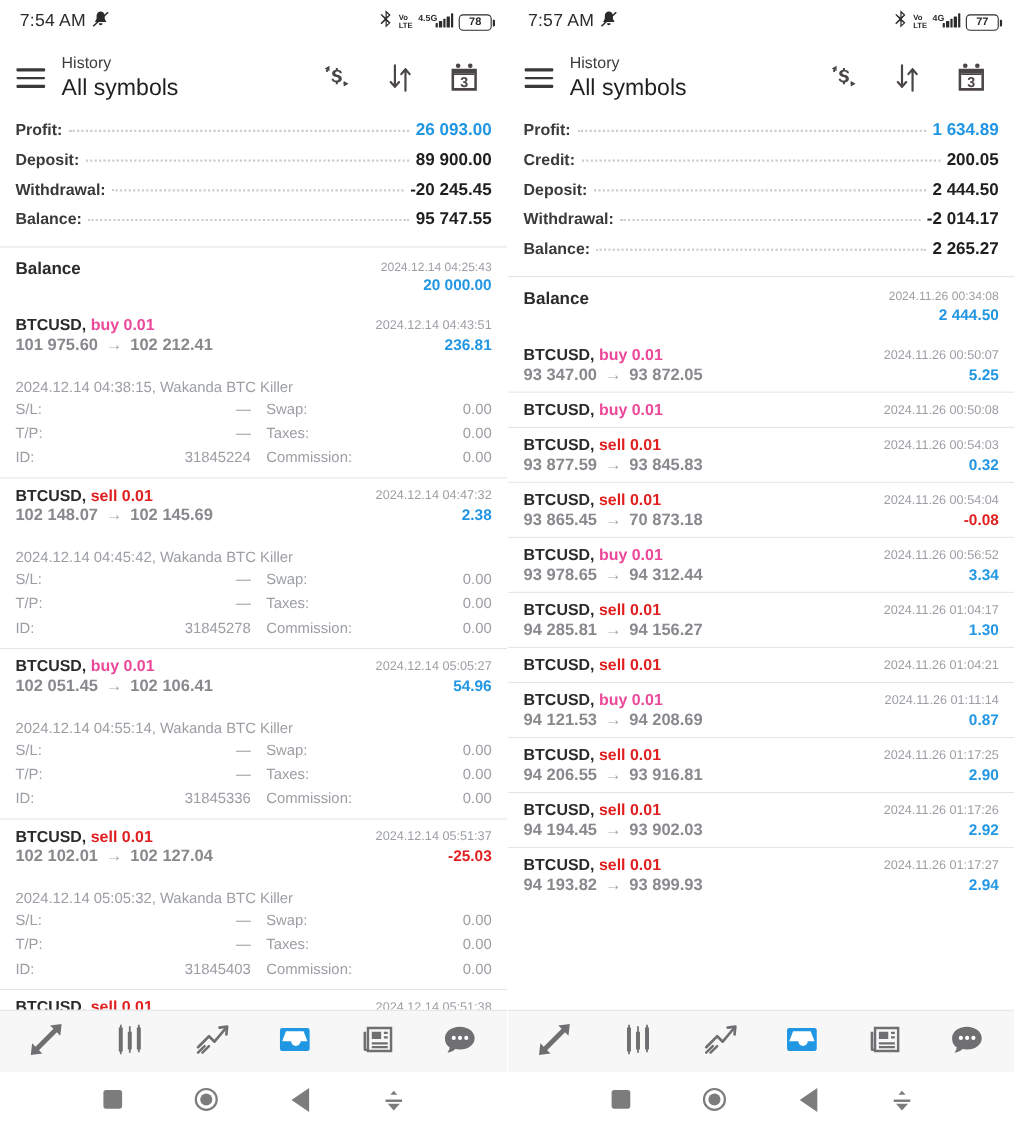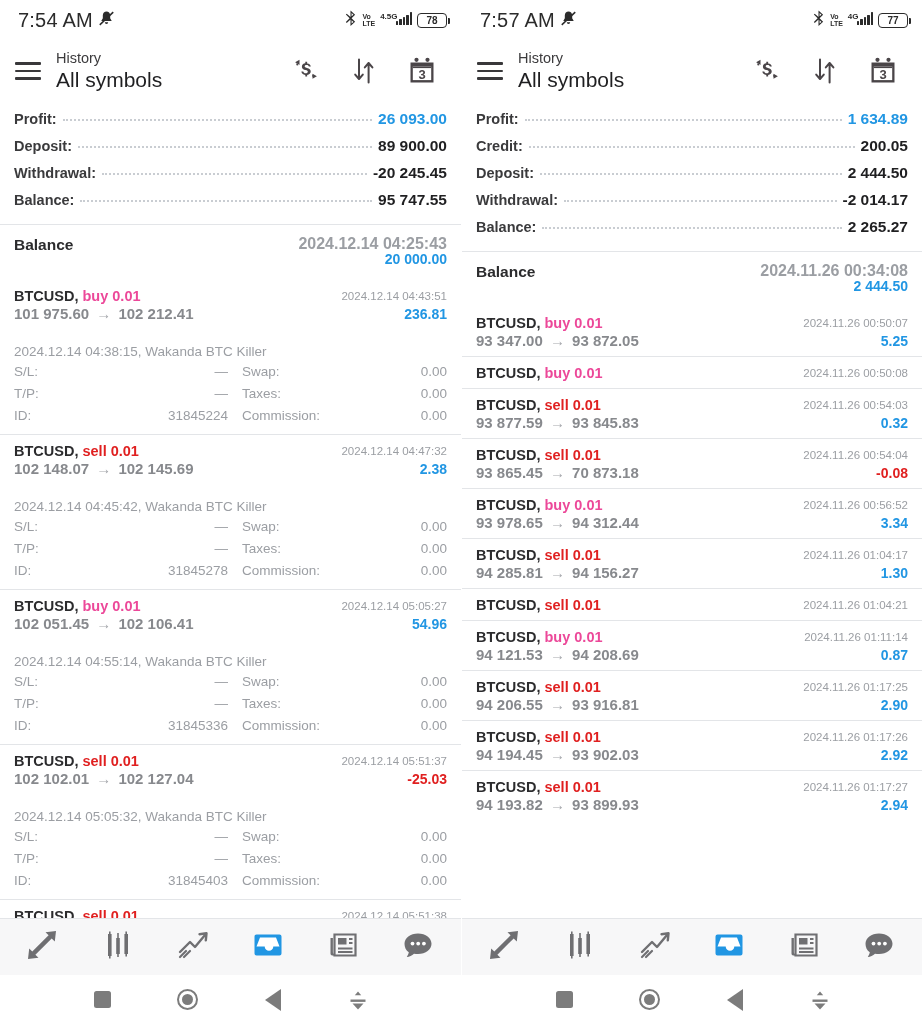--- a/index.html
+++ b/index.html
@@ -19,21 +19,21 @@
   .phone.right { border-left: 1px solid #ffffff; }
 
   
   .statusbar {
     height: 40px; flex: 0 0 40px;
     display: flex; align-items: center; justify-content: space-between;
     padding: 0 14px 0 18px;
     background: #ffffff;
   }
   .sb-left { display: flex; align-items: center; gap: 5px; }
-  .sb-clock { font-size: 20px; color: #2b2b2b; letter-spacing: .2px; }
+  .sb-clock { font-size: 16px; color: #2b2b2b; letter-spacing: .2px; }
   .sb-right { display: flex; align-items: center; gap: 5px; }
   .volte { display: flex; flex-direction: column; line-height: 7px;
            font-size: 7px; font-weight: bold; color: #2b2b2b; }
   .netgen { font-size: 8px; font-weight: bold; color: #2b2b2b;
             margin-right: -2px; margin-bottom: 7px; }
   .netwrap { display: flex; align-items: flex-start; }
   .bars { display: flex; align-items: flex-end; gap: 1px; height: 13px; }
   .bars i { display: block; width: 2.5px; background: #2b2b2b; border-radius: .5px; }
   .bars i:nth-child(1){height:4px;} .bars i:nth-child(2){height:6px;}
   .bars i:nth-child(3){height:8px;} .bars i:nth-child(4){height:10px;}
@@ -78,21 +78,21 @@
   .sval.blue { color: #2196e3; }
 
   
   .divider { height: 1px; background: #e3e5e8; }
   .balrow {
     display: flex; justify-content: space-between; align-items: flex-start;
     padding: 11px 14px 12px 14px;
   }
   .balrow .bl { font-size: 15.5px; font-weight: bold; color: #2b2b2d; }
   .balrow .br { text-align: right; }
-  .balrow .time { font-size: 16px; color: #9b9ea3; line-height: 15px; font-weight: bold; }
+  .balrow .time { font-size: 11px; color: #9b9ea3; line-height: 15px; }
   .balrow .amt { font-size: 14px; font-weight: bold; color: #2196e3; line-height: 17px; }
 
   
   .deals { flex: 1; overflow: hidden; }
   .deal { border-top: 1px solid #e3e5e8; padding: 8px 14px 7px 14px; }
   .deal:first-child { border-top: none; }
   .deal-head { display: flex; justify-content: space-between; align-items: flex-start; }
   .sym { font-size: 14.5px; font-weight: bold; color: #2b2b2d; }
   .side-buy { color: #ec4899; font-weight: bold; }
   .side-sell { color: #e02020; font-weight: bold; }

